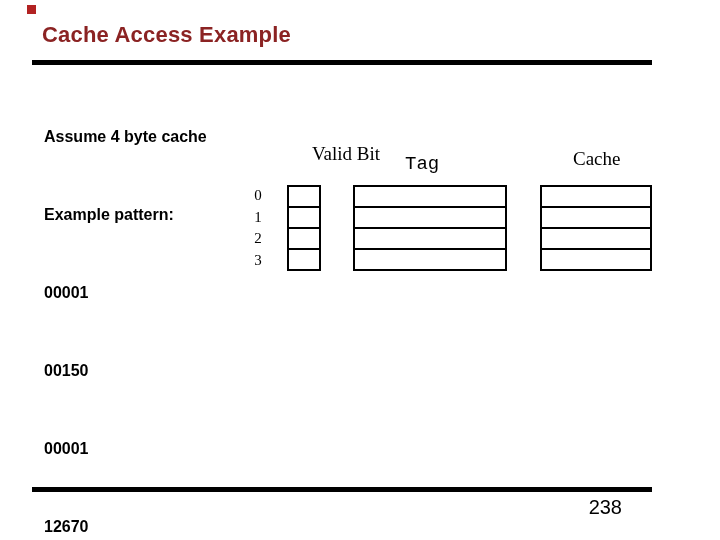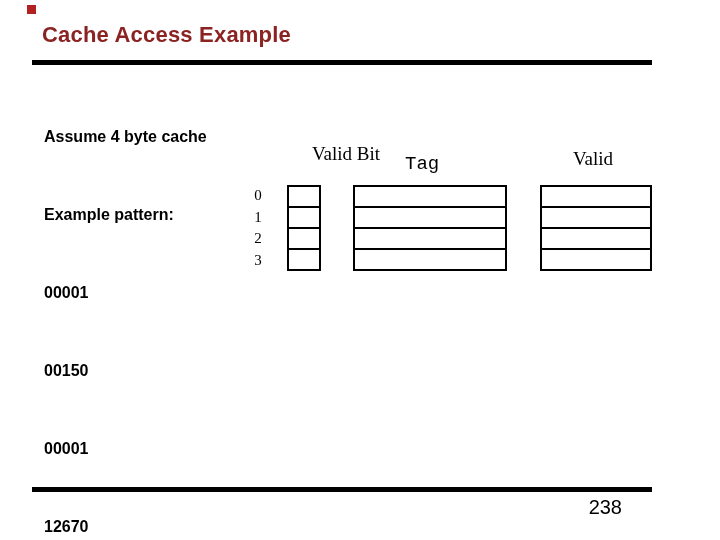--- a/index.html
+++ b/index.html
@@ -119,21 +119,21 @@
     <div>Example pattern:</div>
     <div>00001</div>
     <div>00150</div>
     <div>00001</div>
     <div>12670</div>
     
   </div>
 
   <div class="diagram-label label-valid">Valid Bit</div>
   <div class="diagram-label label-tag">Tag</div>
-  <div class="diagram-label label-data">Valid</div>
+  <div class="diagram-label label-data">Cache</div>
 
   <div class="row-indices">
     <span>0</span>
     <span>1</span>
     <span>2</span>
     <span>3</span>
   </div>
 
   <div class="cache-table table-valid">
     <div class="cell"></div>

